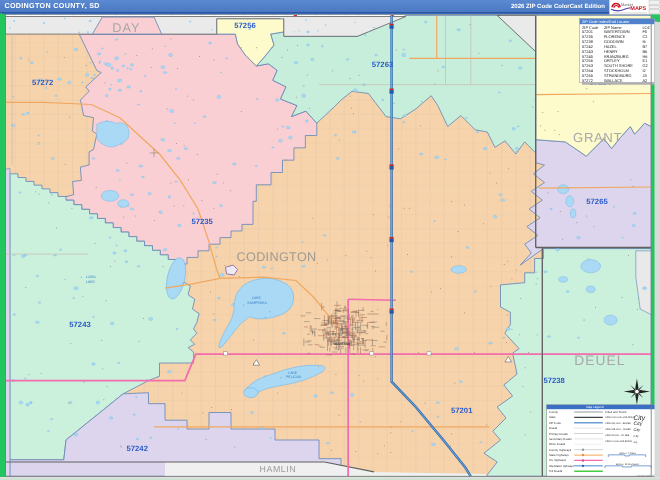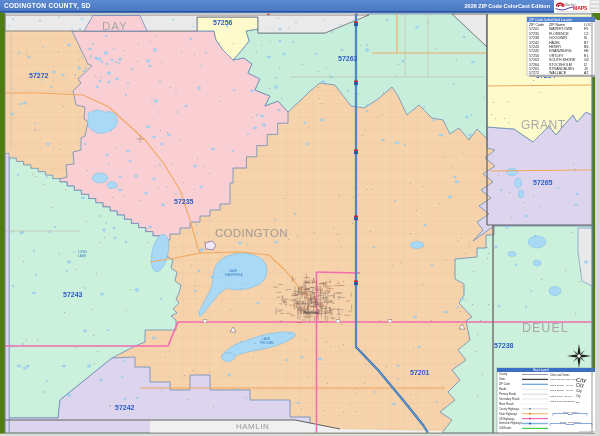--- a/index.html
+++ b/index.html
@@ -1,17 +1,17 @@
 <!DOCTYPE html>
 <html><head>
 <meta charset="utf-8">
 <style>
   html,body { margin:0; padding:0; background:#ffffff; }
   * { font-family: "Liberation Sans", sans-serif; }
-  #page { position:relative; width:600px; height:436px; background:#4d7c0f; overflow:hidden; }
+  #page { position:relative; width:600px; height:436px; background:#22c55e; overflow:hidden; }
   #titlebar { position:absolute; left:0; top:0; width:554px; height:11px;
     background:linear-gradient(#5b8ad2,#4a78c2); border-bottom:1px solid #2a52a0; }
   #titlebar .l { position:absolute; left:4px; top:1.5px; font-size:6.5px; font-weight:bold; color:#fff; letter-spacing:0.3px; }
   #titlebar .r { position:absolute; right:4px; top:3px; font-size:5.5px; font-weight:bold; color:#fff; }
   #logo { position:absolute; left:554px; top:0; width:46px; height:13px; background:#fff; font-size:4px; }
   #botstrip { position:absolute; left:0; top:434px; width:600px; height:2px; background:#dcdcdc; }
 </style>
 </head>
 <body>
 <div id="page">

